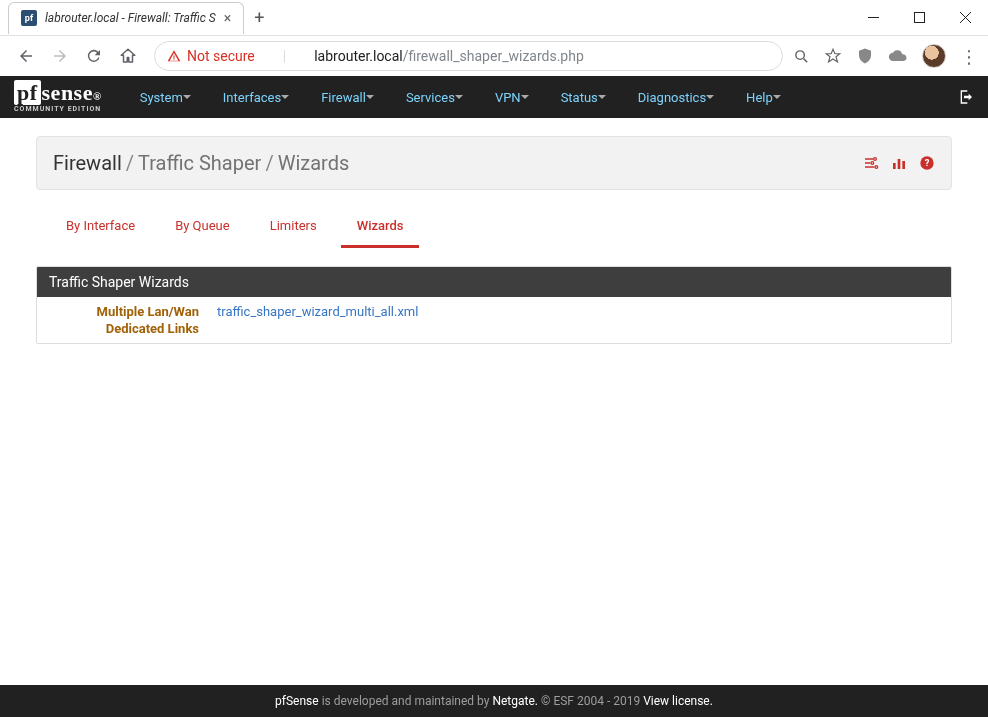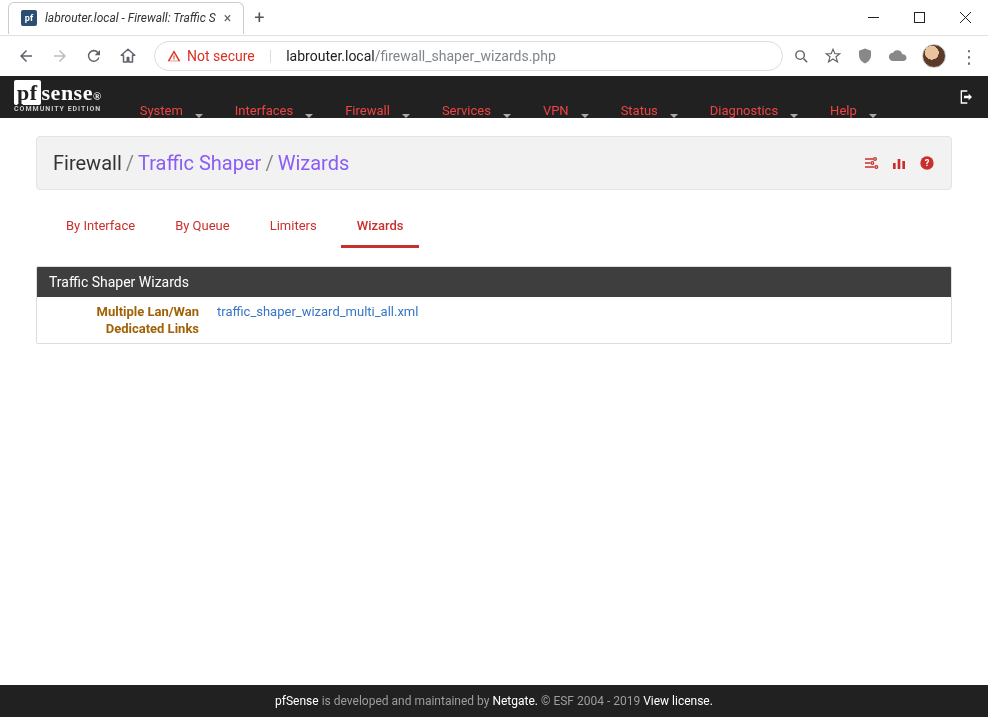--- a/index.html
+++ b/index.html
@@ -12,46 +12,46 @@
 .tab-title { font-size: 12px; color: #333; white-space: nowrap; overflow: hidden; text-overflow: ellipsis; flex: 1; font-style: italic; }
 .tab-close { color: #666; font-size: 14px; }
 .new-tab { color: #555; font-size: 18px; margin-left: 10px; }
 .win-controls { margin-left: auto; display: flex; gap: 0; }
 .win-btn { width: 46px; height: 30px; display: flex; align-items: center; justify-content: center; color: #222; }
 
 .addr-bar { height: 40px; display: flex; align-items: center; padding: 0 10px; gap: 10px; }
 .nav-arrows { display: flex; gap: 14px; padding: 0 6px; }
 .nav-ico { width: 20px; height: 20px; display: flex; align-items: center; justify-content: center; color: #5f6368; }
 .nav-ico.disabled { color: #bdbdbd; }
-.url-box { flex: 1; display: flex; align-items: center; border: 1px solid #dadce0; border-radius: 16px; height: 30px; padding: 0 12px; gap: 14px; color: #202124; font-size: 14px; }
+.url-box { flex: 1; display: flex; align-items: center; border: 1px solid #dadce0; border-radius: 16px; height: 30px; padding: 0 12px; gap: 28px; color: #202124; font-size: 14px; }
 .not-secure { color: #d93025; display: flex; align-items: center; gap: 6px; }
 .url-text { color: #202124; }
 .url-path { color: #80868b; }
 .sep-v { color: #dadce0; }
 .ext-icons { display: flex; gap: 14px; align-items: center; color: #5f6368; }
 .prof-av { width: 24px; height: 24px; border-radius: 50%; background: radial-gradient(circle at 40% 35%, #e8c39e 35%, #5a3a28 36%); border: 1px solid #ccc; }
 .dots3 { font-size: 18px; }
 
 
 .pf-nav { background: #212121; color: #eee; height: 42px; display: flex; align-items: center; padding: 0 14px; }
 .pf-logo { color: #fff; font-weight: bold; font-size: 22px; letter-spacing: 0.5px; display: flex; flex-direction: column; line-height: 1; }
 .pf-logo .brand { font-family: Georgia, serif; }
 .pf-logo .brand .pf { background:#fff; color:#212121; padding:0 3px; border-radius:2px; margin-right:1px;}
 .pf-logo .ce { font-size: 7px; letter-spacing: 1px; color:#ccc; margin-top:2px;}
 .pf-menu { display: flex; margin-left: 22px; }
-.pf-menu-item { color: #ef4444; font-size: 13px; padding: 0 16px; display: flex; align-items: flex-end; gap: 12px; height: 42px; cursor: pointer; }
+.pf-menu-item { color: #7dd3fc; font-size: 13px; padding: 0 16px; display: flex; align-items: center; gap: 0; height: 42px; cursor: pointer; }
 .caret { width: 0; height: 0; border-left: 4px solid transparent; border-right: 4px solid transparent; border-top: 4px solid #aaa; }
 .pf-logout { margin-left: auto; color: #fff; font-size: 16px; }
 
 
 .page-wrap { padding: 0 36px; }
 .breadcrumb-box { background: #f2f2f2; border: 1px solid #e3e3e3; border-radius: 4px; margin-top: 18px; padding: 14px 16px; display: flex; align-items: center; }
 .bc-item { font-size: 20px; }
 .bc-plain { color: #333; }
-.bc-link { color: #8b5cf6; }
+.bc-link { color: #737373; }
 .bc-sep { color: #888; margin: 0 4px; font-size: 20px; }
 .bc-actions { margin-left: auto; display: flex; gap: 12px; color: #c9302c; font-size: 15px; }
 
 .subtabs { display: flex; margin-top: 18px; margin-left: 14px; gap: 8px; }
 .subtab { color: #c9302c; font-size: 13px; padding: 10px 16px 12px; cursor: pointer; }
 .subtab.active { border-bottom: 3px solid #c9302c; font-weight: 500; }
 
 .panel { margin-top: 18px; border: 1px solid #ddd; border-radius: 2px; overflow: hidden; }
 .panel-head { background: #3e3e3e; color: #fff; font-weight: normal; padding: 7px 12px; font-size: 14px; }
 .panel-body { padding: 6px 0; background: #fff; }

